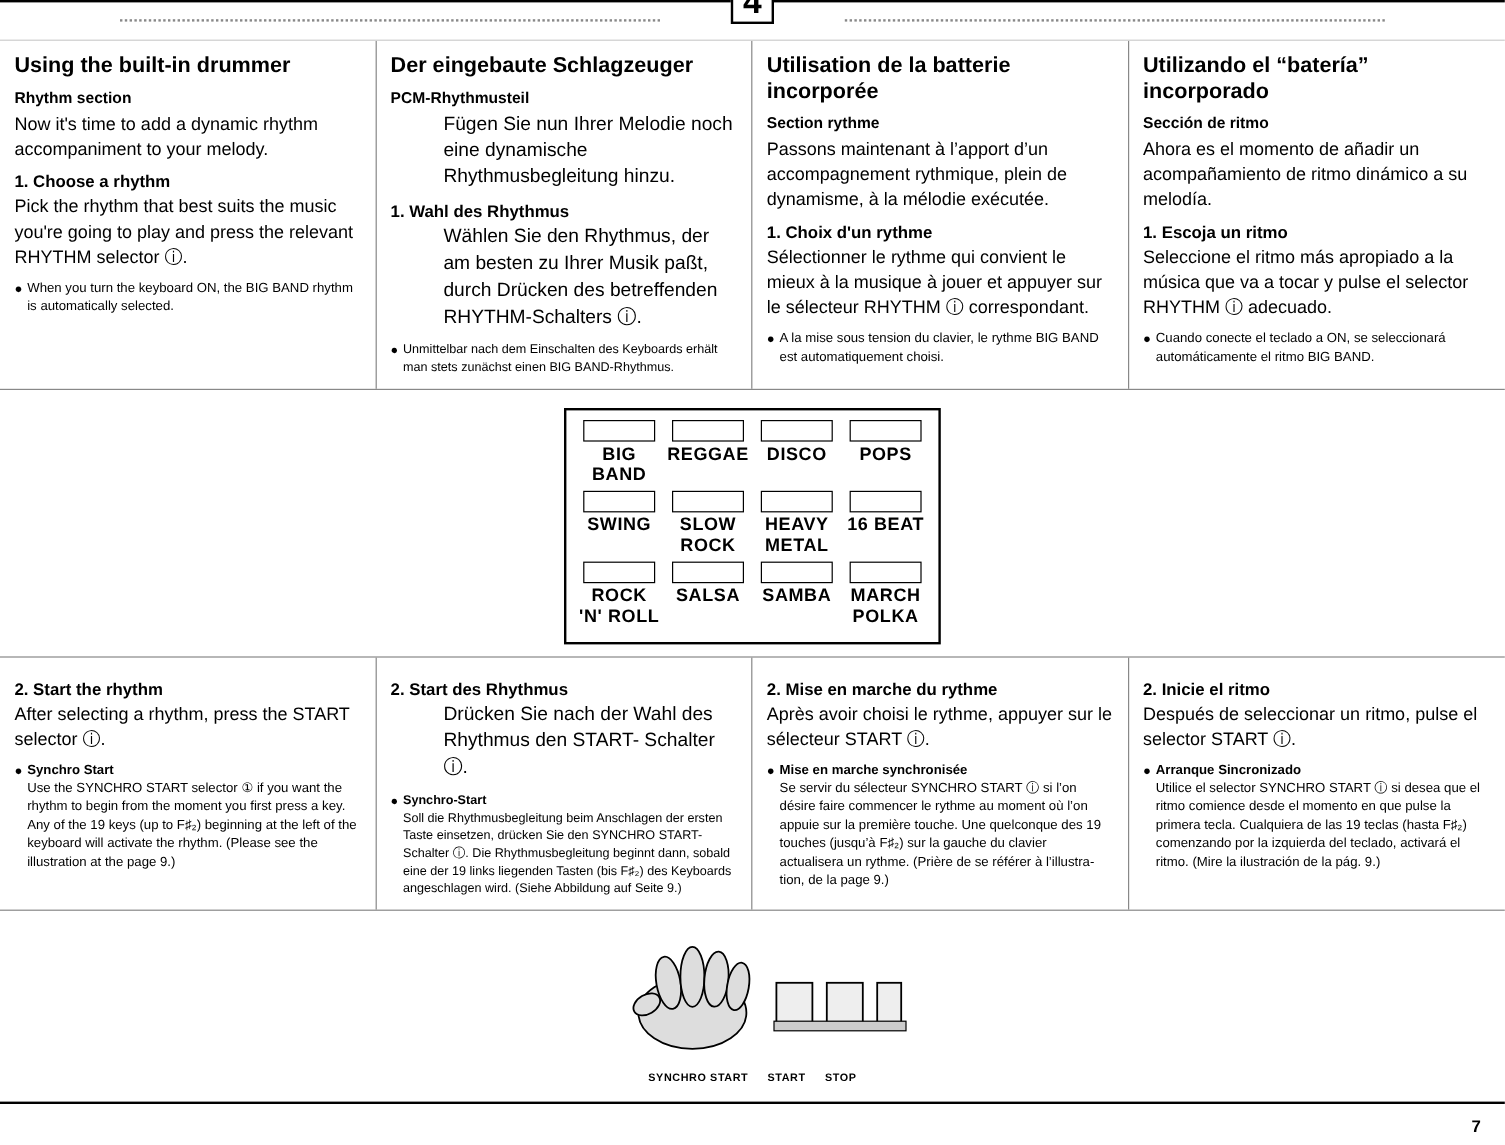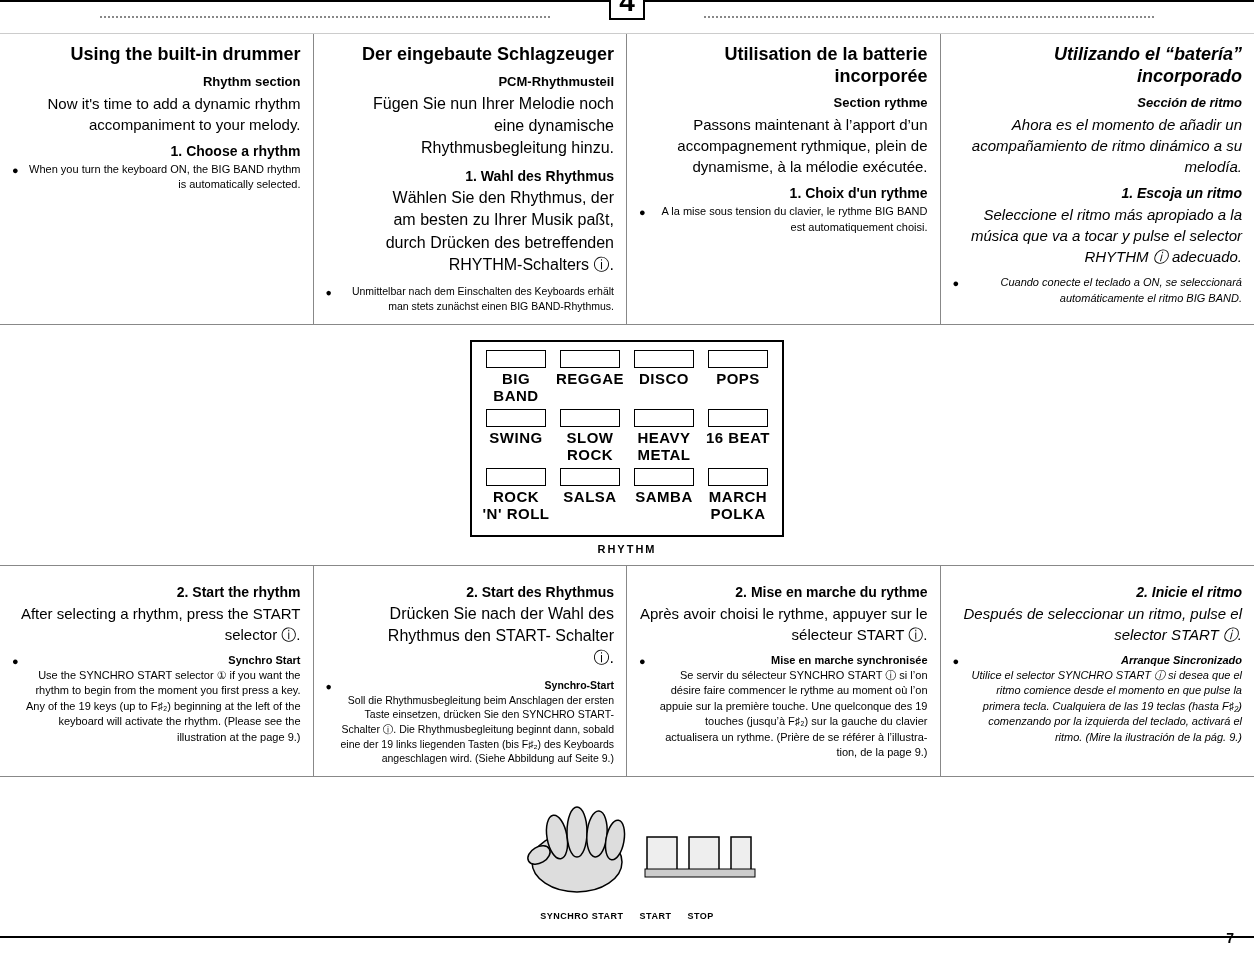--- a/index.html
+++ b/index.html
@@ -70,25 +70,23 @@
     
     .main-content {
       display: grid;
       grid-template-columns: 1fr 1fr 1fr 1fr;
       border-bottom: 1px solid #888;
     }
 
     .column {
       padding: 10px 12px;
       border-right: 1px solid #888;
-      text-align: right;
     }
     .column:last-child {
       border-right: none;
-      font-style: italic;
     }
 
     .col-title {
       font-size: 18px;
       font-weight: bold;
       line-height: 1.2;
       margin-bottom: 8px;
     }
 
     .col-subtitle {
@@ -226,20 +224,21 @@
     <div class="dotted-line-right"></div>
   </div>
 
   <div class="main-content">
 
     <div class="column col-en">
       <div class="col-title">Using the built-in drummer</div>
       <div class="col-subtitle">Rhythm section</div>
       <div class="col-body">Now it's time to add a dynamic rhythm accompaniment to your melody.</div>
       <div class="section-heading">1. Choose a rhythm</div>
+      <div class="col-body">Pick the rhythm that best suits the music you're going to play and press the relevant RHYTHM selector ⓘ.</div>
       <div class="bullet-item">
         <span class="bullet-dot">●</span>
         <span>When you turn the keyboard ON, the BIG BAND rhythm is automatically selected.</span>
       </div>
     </div>
 
     <div class="column col-de">
       <div class="col-title">Der eingebaute Schlagzeuger</div>
       <div class="col-subtitle">PCM-Rhythmusteil</div>
       <div class="col-body">Fügen Sie nun Ihrer Melodie noch eine dynamische Rhythmusbegleitung hinzu.</div>
@@ -249,20 +248,21 @@
         <span class="bullet-dot">●</span>
         <span>Unmittelbar nach dem Einschalten des Keyboards erhält man stets zunächst einen BIG BAND-Rhythmus.</span>
       </div>
     </div>
 
     <div class="column col-fr">
       <div class="col-title">Utilisation de la batterie incorporée</div>
       <div class="col-subtitle">Section rythme</div>
       <div class="col-body">Passons maintenant à l’apport d’un accompagnement rythmique, plein de dynamisme, à la mélodie exécutée.</div>
       <div class="section-heading">1. Choix d'un rythme</div>
+      <div class="col-body">Sélectionner le rythme qui convient le mieux à la musique à jouer et appuyer sur le sélecteur RHYTHM ⓘ correspondant.</div>
       <div class="bullet-item">
         <span class="bullet-dot">●</span>
         <span>A la mise sous tension du clavier, le rythme BIG BAND est automatique­ment choisi.</span>
       </div>
     </div>
 
     <div class="column col-es">
       <div class="col-title">Utilizando el “batería” incorporado</div>
       <div class="col-subtitle">Sección de ritmo</div>
       <div class="col-body">Ahora es el momento de añadir un acompañamiento de ritmo dinámico a su melodía.</div>
@@ -323,21 +323,20 @@
           </div>
           <div class="rhythm-button">
             <div class="rhythm-btn-box"></div>
             <div class="rhythm-btn-label">SAMBA</div>
           </div>
           <div class="rhythm-button">
             <div class="rhythm-btn-box"></div>
             <div class="rhythm-btn-label">MARCH POLKA</div>
           </div>
         </div></div>
-    <div class="rhythm-label">RHYTHM</div>
   </div>
 
   <div class="bottom-content">
 
     <div class="column col-en">
       <div class="section-heading">2. Start the rhythm</div>
       <div class="col-body">After selecting a rhythm, press the START selector ⓘ.</div>
       <div class="bullet-item">
         <span class="bullet-dot">●</span>
         <span>

